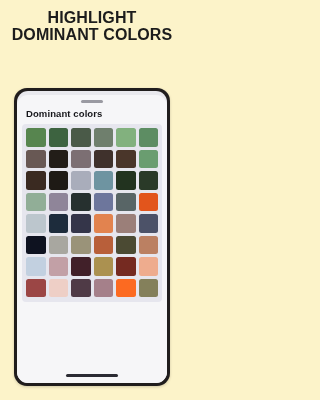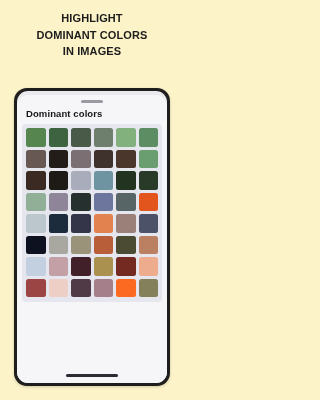--- a/index.html
+++ b/index.html
@@ -17,21 +17,21 @@
 
   
   .headline {
     position: absolute;
     top: 10px;
     left: 0;
     width: 184px;
     text-align: center;
     color: #1c1c1c;
     font-weight: bold;
-    font-size: 11px;
+    font-size: 16px;
     line-height: 16.5px;
     letter-spacing: 0.1px;
   }
   .headline-line {
     display: block;
     white-space: nowrap;
   }
 
   
   .phone {
@@ -118,21 +118,20 @@
     border-radius: 2px;
     background: #2b2b33;
   }
 </style>
 </head>
 <body>
 
 <div class="headline">
   <span class="headline-line">HIGHLIGHT</span>
   <span class="headline-line">DOMINANT COLORS</span>
-  <span class="headline-line">IN IMAGES</span>
 </div>
 
 <div class="phone">
   <div class="phone-screen">
 
     <div class="sheet">
       <div class="grabber"></div>
       <div class="sheet-title">Dominant colors</div>
 
       <div class="palette-card">

